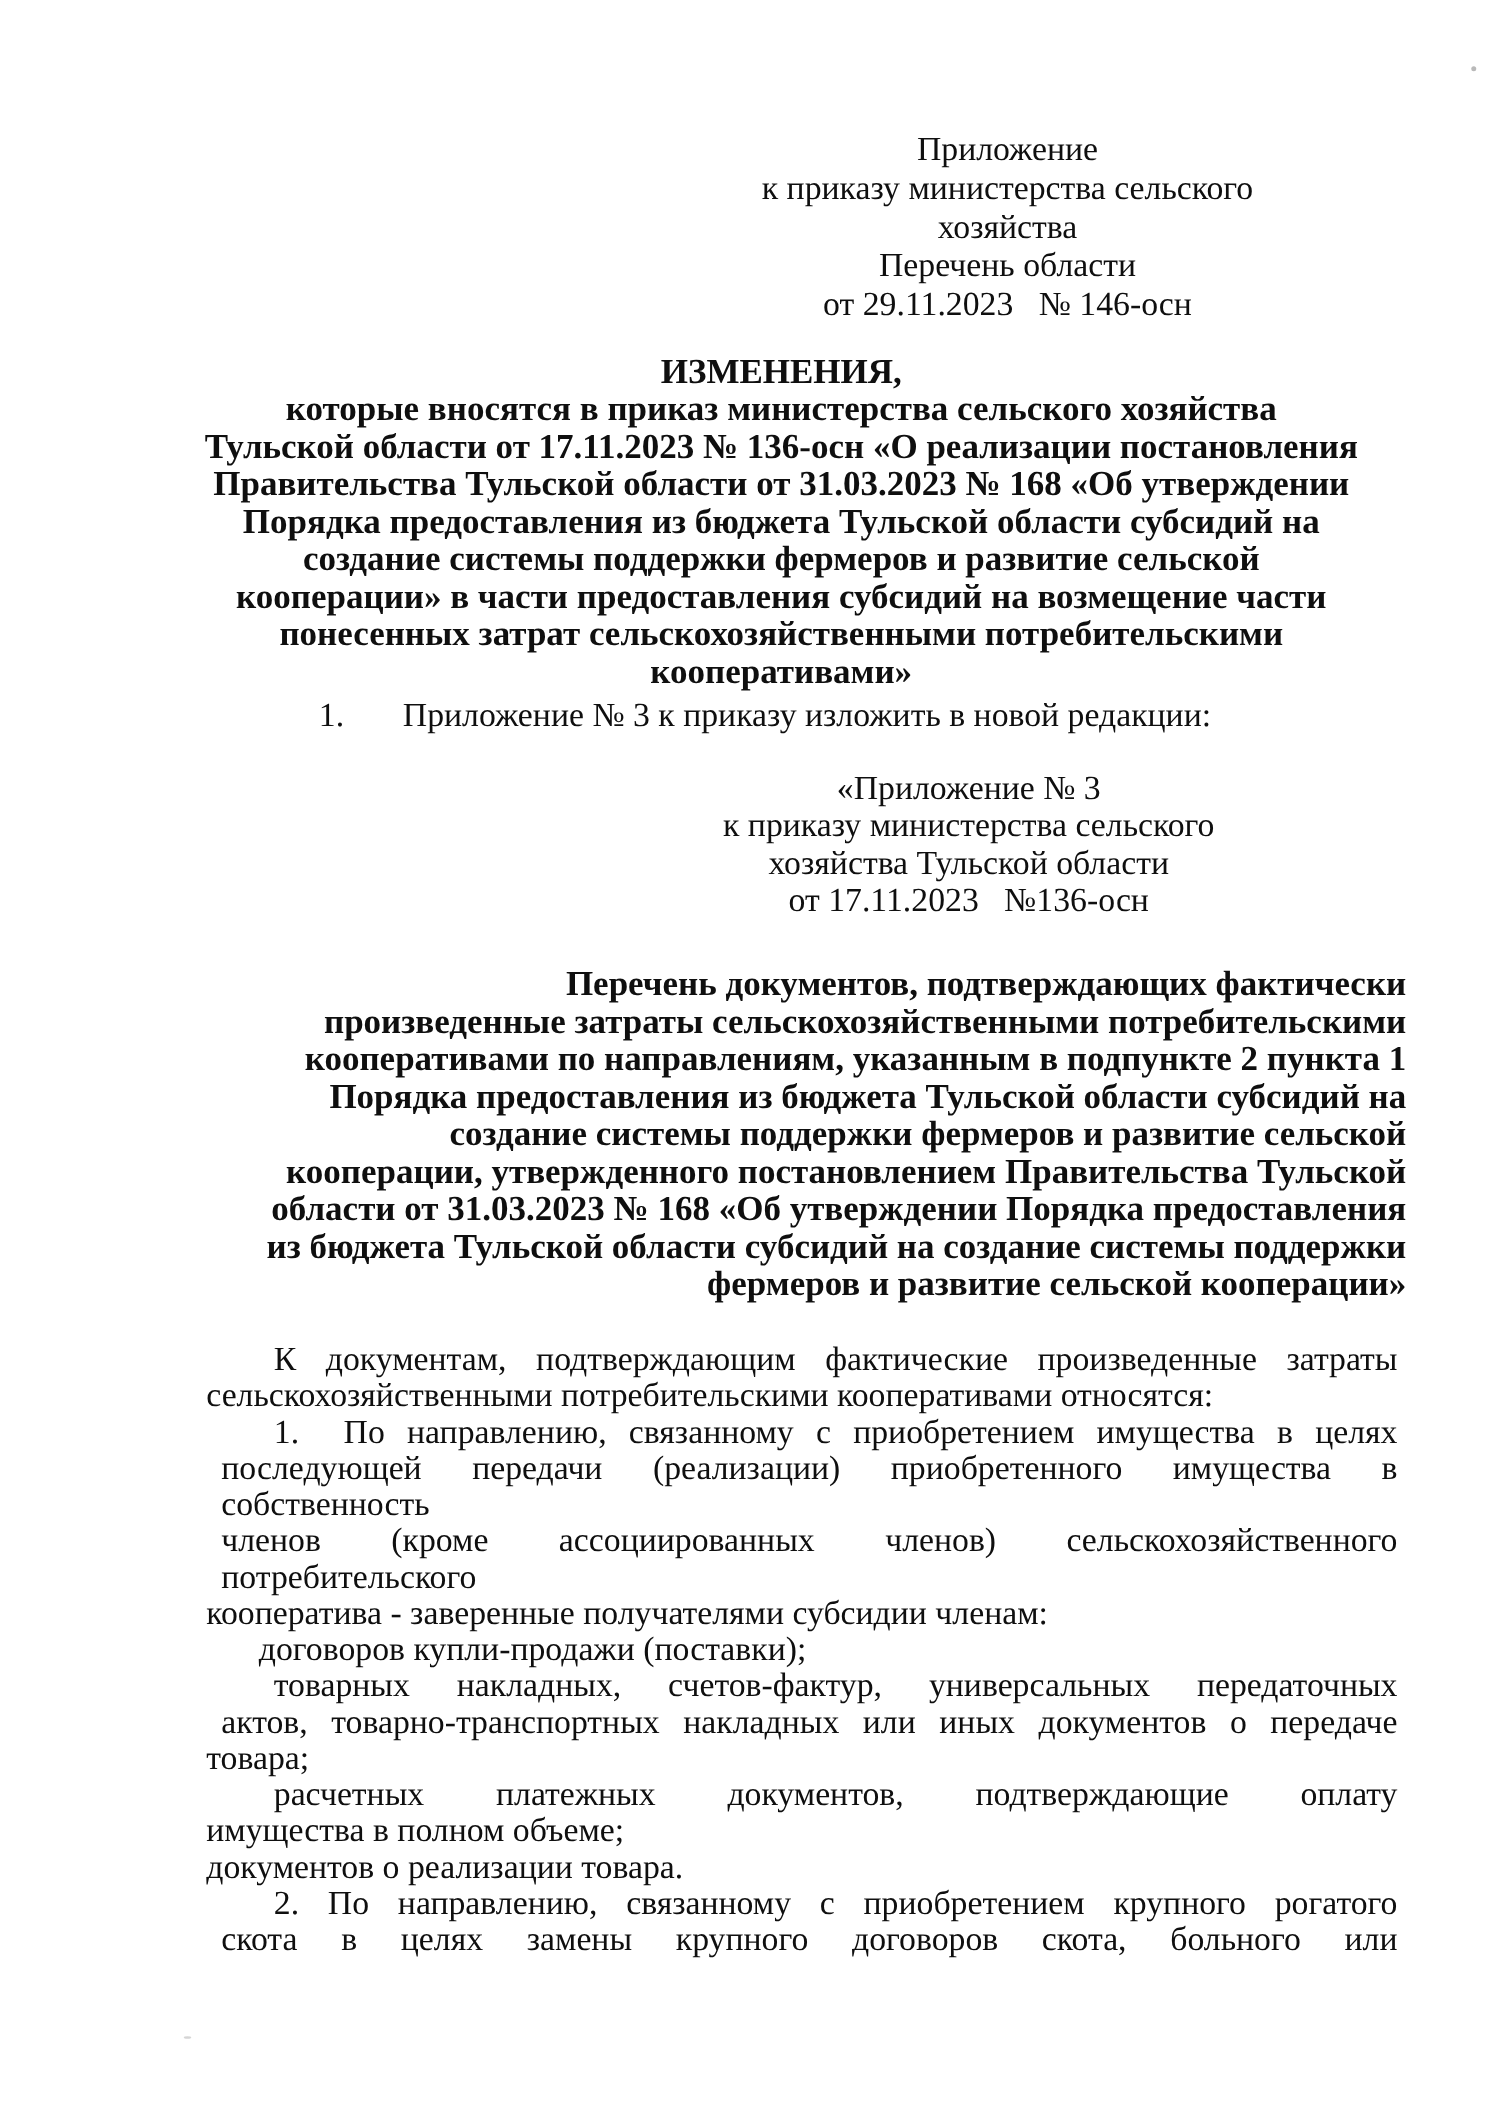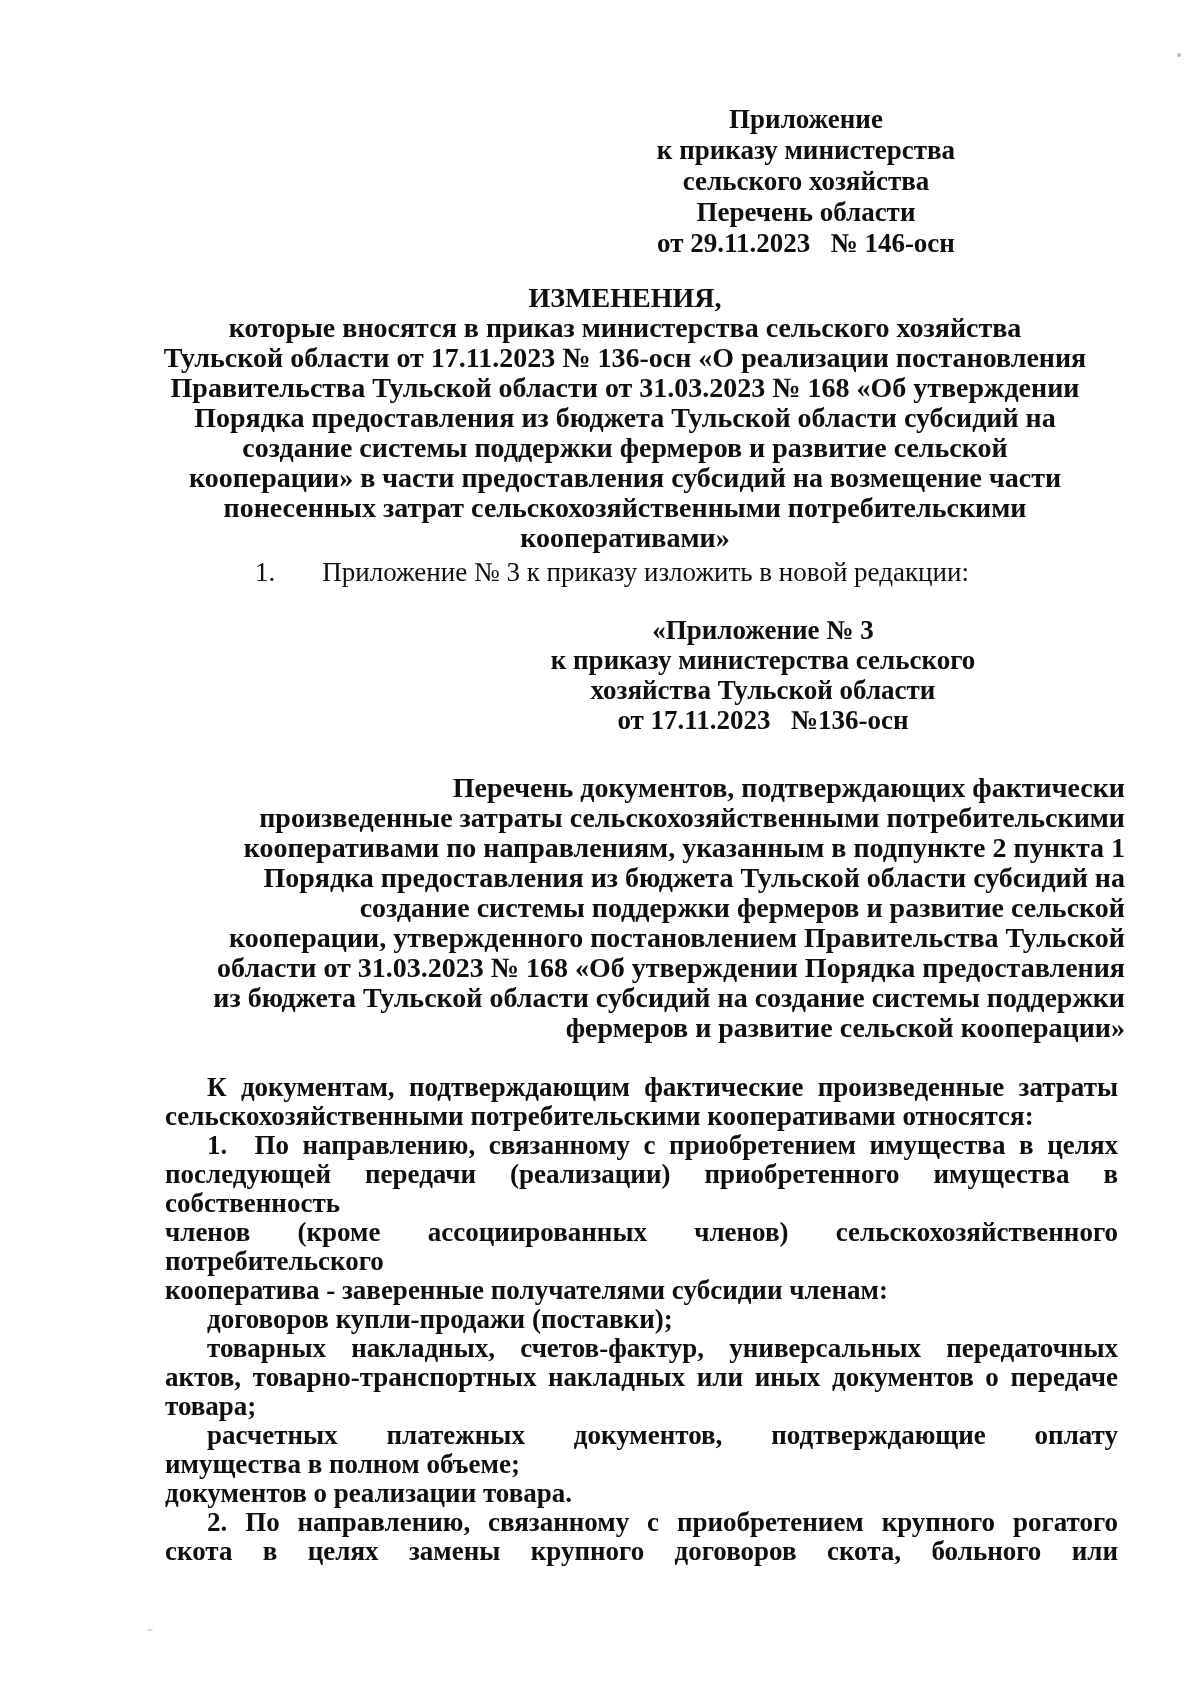--- a/index.html
+++ b/index.html
@@ -32,39 +32,39 @@
     position: absolute;
     top: 557px; left: 165px; width: 953px;
     font-size: 27px; line-height: 30px;
     text-indent: 90px; text-align: left;
     white-space: nowrap;
   }
   .item1 .tab-gap { display: inline-block; width: 47px; }
   
   .annex3-note {
     position: absolute;
-    top: 615px; left: 443px; width: 640px;
+    top: 615px; left: 455px; width: 640px;
     font-size: 27px; line-height: 30px;
     text-align: center;
   }
   
   .list-heading {
     position: absolute;
     top: 773px; left: 125px; width: 1000px;
     font-size: 28px; line-height: 30px;
     font-weight: bold; text-align: right;
   }
   
   .body-text {
     position: absolute;
     top: 1073px; left: 165px; width: 953px;
     font-size: 27px; line-height: 29px;
   }
-  .bl { min-height: 29px; hyphens: none; font-weight: bold; }
-  .j { text-align: justify; text-align-last: justify; }
+  .bl { min-height: 29px; hyphens: none; }
+  .j { text-align: justify; text-align-last: justify; margin-left: 12px; }
   .n { text-align: left; text-align-last: left; }
   .ind { text-indent: 42px; }
   
   .speck { position: absolute; background: #b9b9b9; border-radius: 50%; }
   .speck.s1 { top: 53px; left: 1177px; width: 4px; height: 4px; }
   .speck.s2 { top: 1629px; left: 147px; width: 6px; height: 2px; opacity: .6; }
 </style>
 </head>
 <body>
 

